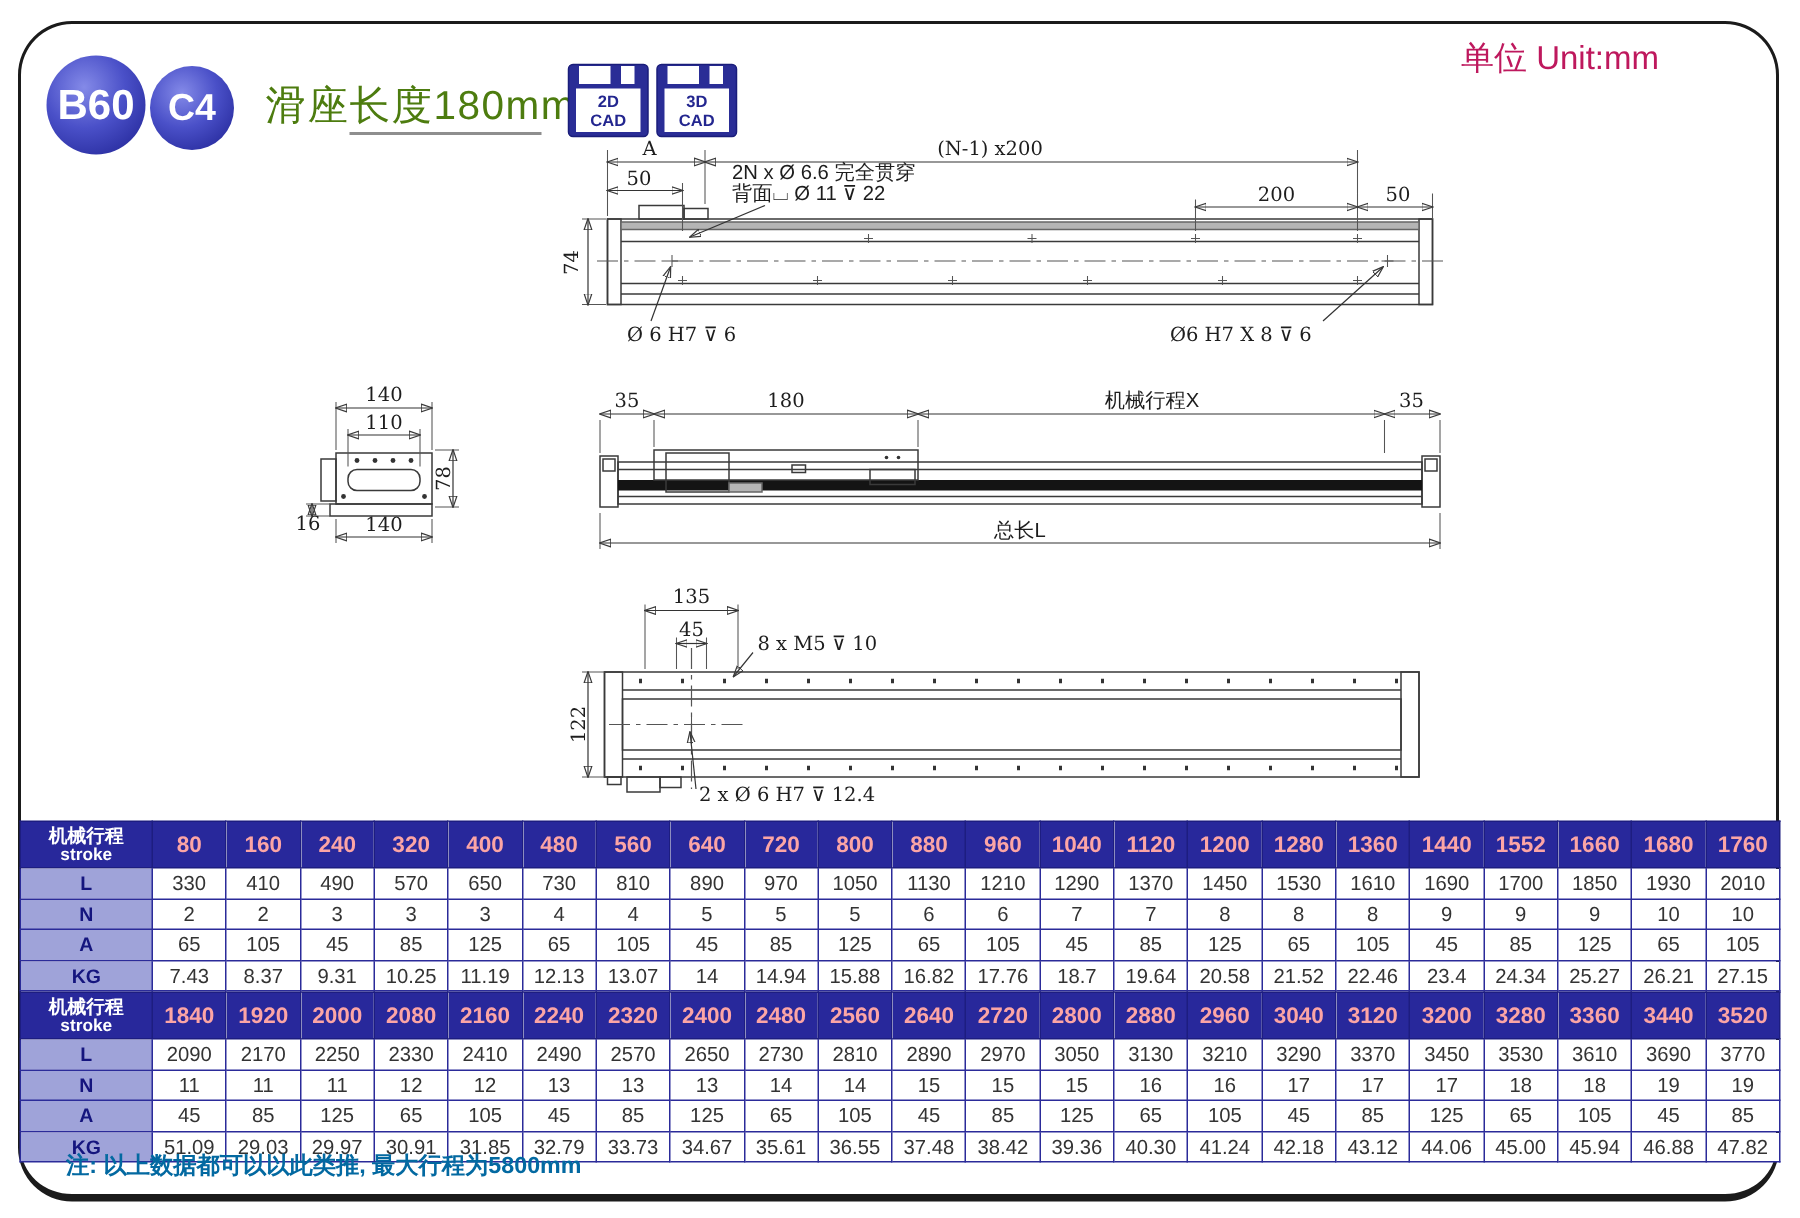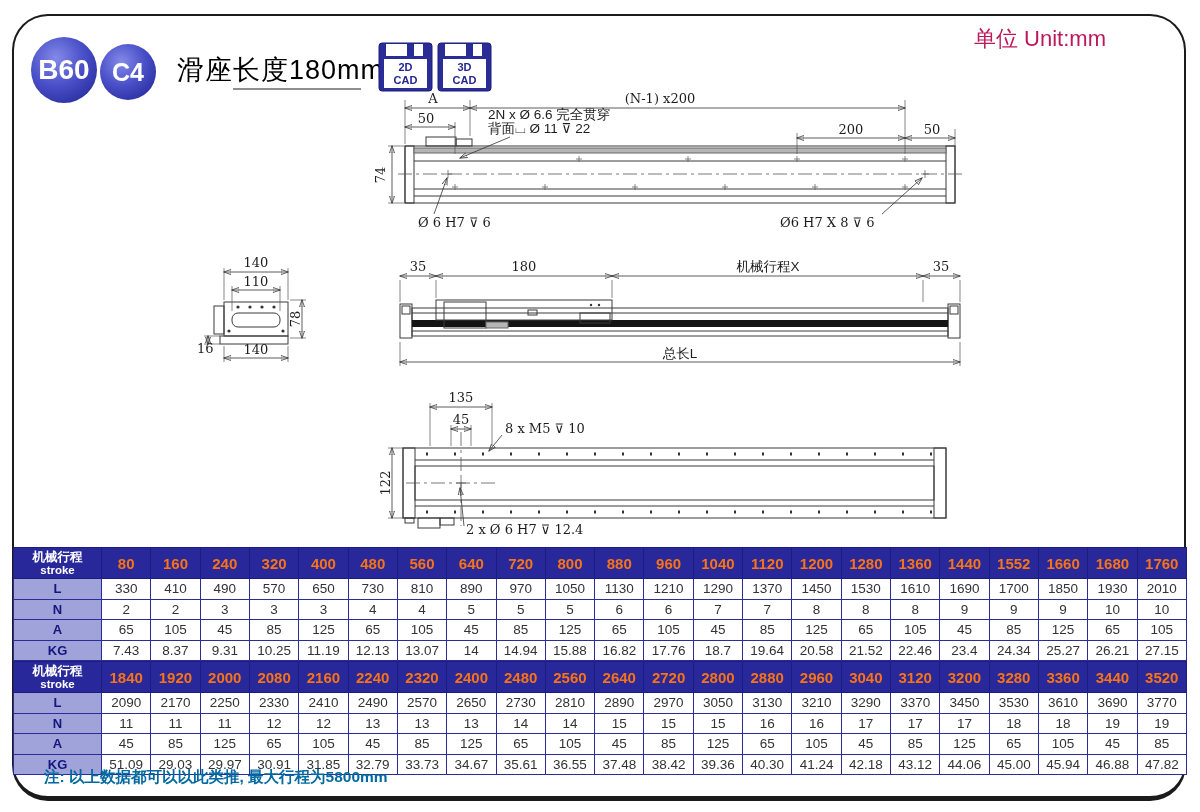--- a/index.html
+++ b/index.html
@@ -1,39 +1,39 @@
 <!DOCTYPE html>
 <html><head>
 <meta charset="utf-8">
 <style>
   html,body{margin:0;padding:0;background:#fff;}
   body{width:1200px;height:812px;position:relative;font-family:"Liberation Sans",sans-serif;overflow:hidden;}
   .card{position:absolute;left:12px;top:14px;width:1170px;height:780px;border:2.5px solid #1b1b1b;border-bottom-width:5px;border-radius:36px;background:#fff;}
   .badge{position:absolute;border-radius:50%;display:flex;align-items:center;justify-content:center;color:#fff;font-weight:bold;background:radial-gradient(circle at 38% 32%,#848ae8 0%,#4a50c8 45%,#1c1f8f 100%);}
   #badge-b60{left:31px;top:37px;width:66px;height:66px;font-size:28px;}
   #badge-c4{left:100px;top:44px;width:56px;height:56px;font-size:25px;}
-  .title{position:absolute;left:177px;top:52px;font-size:27px;color:#000000;letter-spacing:1px;}
+  .title{position:absolute;left:177px;top:52px;font-size:27px;color:#4d7c0f;letter-spacing:1px;}
   .title-underline{position:absolute;left:233px;top:88px;width:128px;height:2px;background:#8e8e8e;}
   .unit{position:absolute;left:974px;top:24px;font-size:22px;color:#be185d;}
   .cadicon{position:absolute;top:42px;}
   .drw{position:absolute;}
   .drw line,.drw rect,.drw path,.drw polyline{stroke:#3a3a3a;fill:none;stroke-width:1;}
   .drw .thin{stroke-width:0.7;stroke:#555;}
   .drw .dim{stroke-width:0.8;stroke:#333;}
   .drw text{stroke:none;fill:#1d1d1d;font-family:"DejaVu Serif",serif;font-size:13px;}
   .drw .zh{font-family:"Liberation Sans",sans-serif;font-size:13.5px;}
   .drw .fillgray{fill:#b5b5b5;stroke:#666;}
   .drw .fillblack{fill:#141414;stroke:none;}
   .drw .dot{fill:#333;stroke:none;}
   .drw .dotline{stroke:#333;stroke-width:3;stroke-dasharray:2 26;}
   .drw .cl{stroke-dasharray:14 4 3 4;stroke-width:0.8;stroke:#555;}
   .tablewrap{position:absolute;left:13px;top:547px;width:1174px;}
   table.blk{border-collapse:collapse;table-layout:fixed;width:1174px;}
   table.blk td{border:1px solid #2b2b99;text-align:center;font-size:13.5px;color:#333;height:19.5px;padding:0;background:#fff;overflow:hidden;}
-  table.blk tr.hdr td{background:#28289b;color:#f97316;font-weight:bold;font-size:15px;height:30px;border-color:#1d1d80;}
+  table.blk tr.hdr td{background:#28289b;color:#fca5a5;font-weight:bold;font-size:15px;height:30px;border-color:#1d1d80;}
   table.blk td.lbl{background:#9fa3d9;color:#15157e;font-weight:bold;font-size:13px;}
   table.blk tr.hdr td.lbl{background:#28289b;color:#fff;margin-top:28px;}
   .shl1{font-size:12.5px;line-height:13px;font-weight:bold;}
   .shl2{font-size:11.5px;line-height:12px;font-weight:bold;}
   .footnote{position:absolute;left:44px;top:767px;font-size:15.5px;font-weight:bold;color:#0369a1;text-align:right;}
   .cadlabel{font-family:"Liberation Sans",sans-serif;font-weight:bold;font-size:11px;fill:#23268f;}
 </style>
 </head>
 <body>
 

